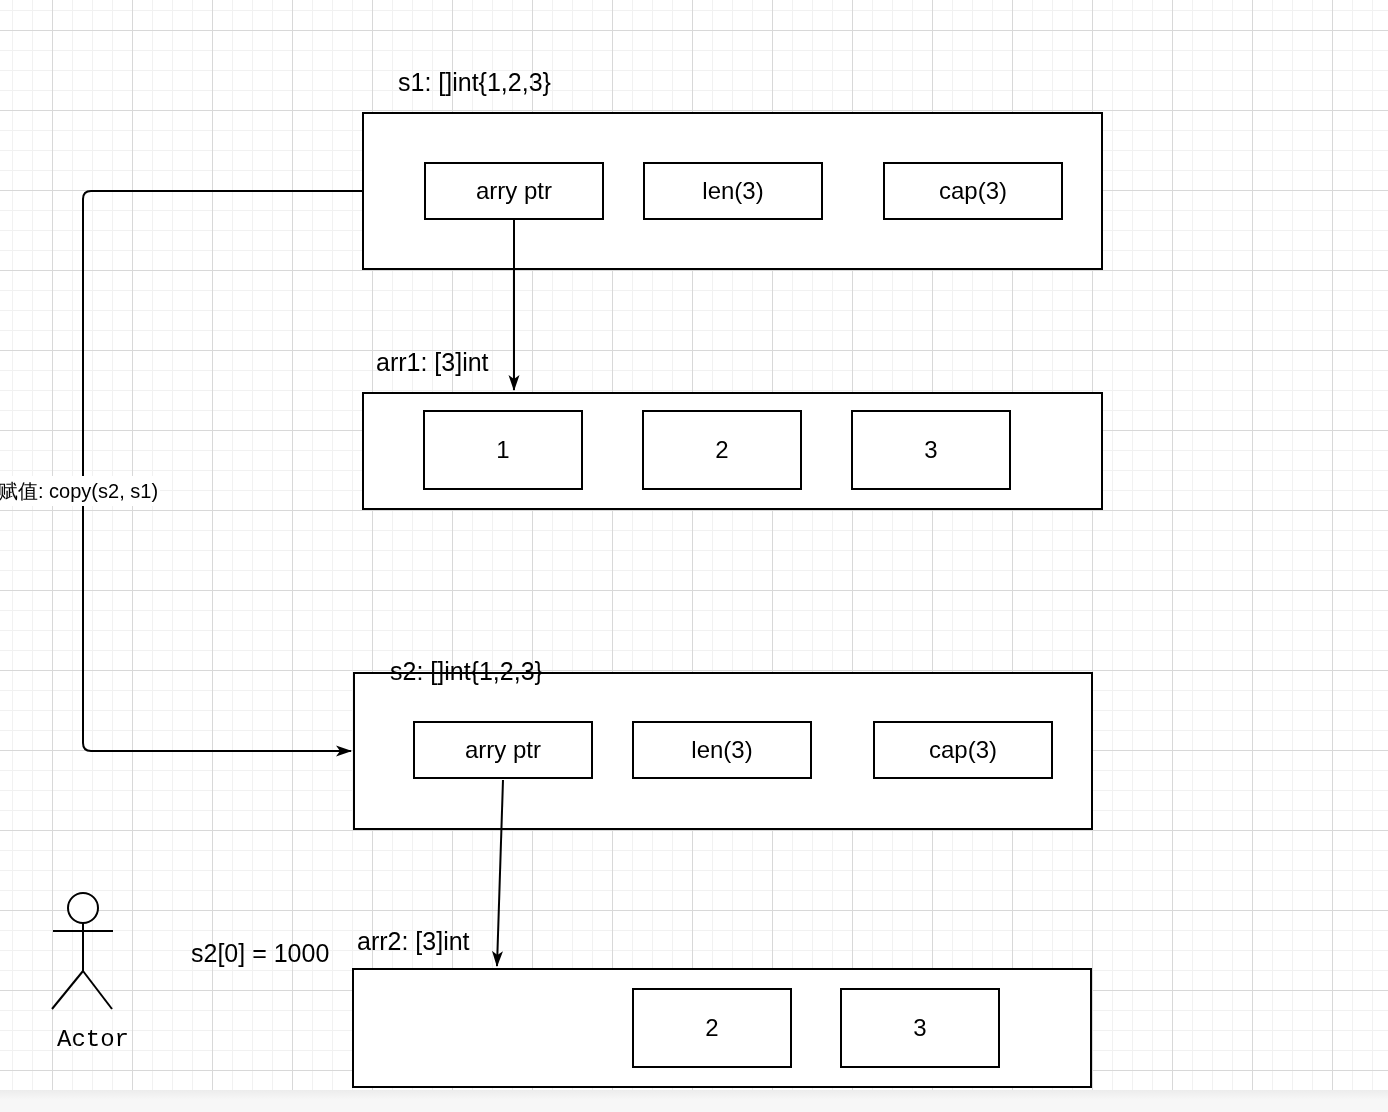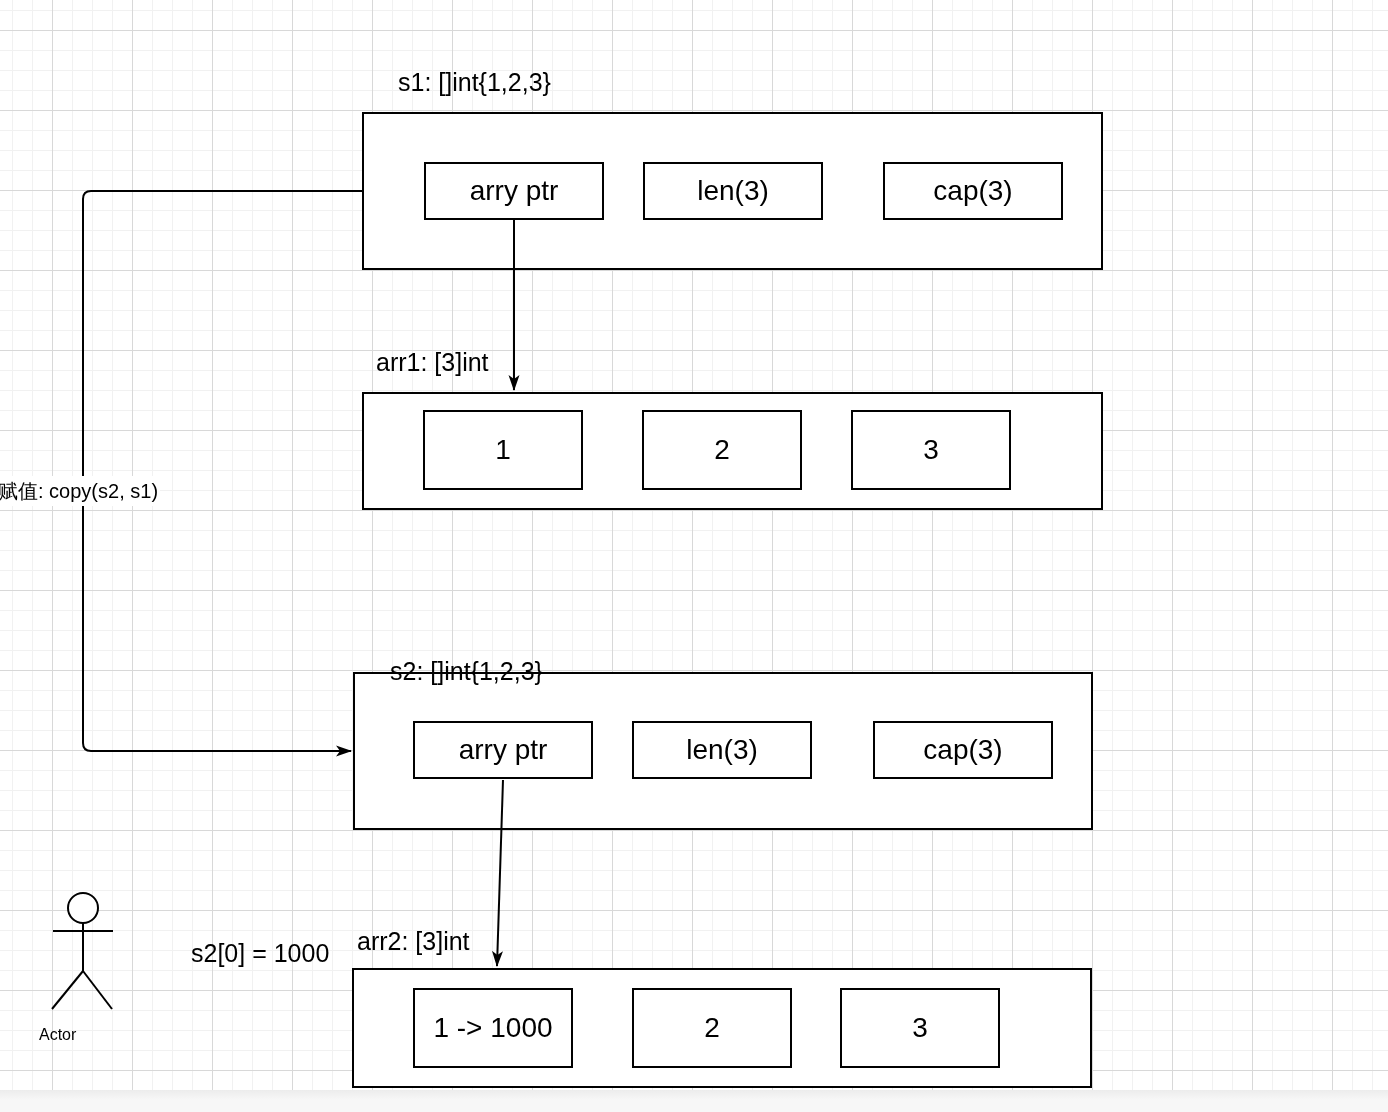--- a/index.html
+++ b/index.html
@@ -23,34 +23,34 @@
     position:absolute;left:0;top:1090px;width:1388px;height:22px;
     background:linear-gradient(to bottom,#ececec,#f7f7f7 45%);
   }
   .shape{
     position:absolute;background:#fff;border:2px solid #000;
     box-sizing:border-box;
   }
   .cell{
     position:absolute;background:#fff;border:2px solid #000;
     box-sizing:border-box;display:flex;align-items:center;justify-content:center;
-    font-size:28px;color:#000;white-space:nowrap;
+    font-size:24px;color:#000;white-space:nowrap;
   }
   .free-label{
     position:absolute;font-size:25px;color:#000;white-space:nowrap;line-height:24px;
   }
   .edge-label{
     position:absolute;font-size:20px;color:#000;white-space:nowrap;
     background:#fff;line-height:30px;padding:0 2px;z-index:6;
   }
   svg.overlay{
     position:absolute;left:0;top:0;z-index:5;pointer-events:none;
   }
   .actor-label{
-    position:absolute;font-size:16px;color:#000;text-align:left;z-index:2;
+    position:absolute;font-size:24px;color:#000;text-align:right;z-index:2;font-family:Liberation Mono, monospace;
   }
   .z1{z-index:1}.z2{z-index:2}
 </style>
 </head>
 <body>
 
 <div class="canvas">
 
   <div class="free-label z2" style="left:398px;top:70px;">s1: []int{1,2,3}</div>
   <div class="shape z1" style="left:362px;top:112px;width:741px;height:158px;"></div>
@@ -65,21 +65,20 @@
   <div class="cell z2" style="left:851px;top:410px;width:160px;height:80px;">3</div>
 
   <div class="free-label z2" style="left:390px;top:631px;margin-top:28px;">s2: []int{1,2,3}</div>
   <div class="shape z1" style="left:353px;top:672px;width:740px;height:158px;"></div>
   <div class="cell z2" style="left:413px;top:721px;width:180px;height:58px;">arry ptr</div>
   <div class="cell z2" style="left:632px;top:721px;width:180px;height:58px;">len(3)</div>
   <div class="cell z2" style="left:873px;top:721px;width:180px;height:58px;">cap(3)</div>
 
   <div class="free-label z2" style="left:357px;top:929px;">arr2: [3]int</div>
   <div class="shape z1" style="left:352px;top:968px;width:740px;height:120px;"></div>
-  <div class="cell z2" style="left:413px;top:988px;width:160px;height:80px;">1 -&gt; 1000</div>
   <div class="cell z2" style="left:632px;top:988px;width:160px;height:80px;">2</div>
   <div class="cell z2" style="left:840px;top:988px;width:160px;height:80px;">3</div>
 
   <svg class="overlay" width="1388" height="1090">
     <defs>
       <marker id="arrow" viewBox="0 0 18 14" refX="17" refY="7" markerWidth="18" markerHeight="14" markerUnits="userSpaceOnUse" orient="auto">
         <path d="M18,7 L2,1.5 L6,7 L2,12.5 Z" fill="#000"></path>
       </marker>
     </defs>
     <path d="M362,191 L91,191 Q83,191 83,199 L83,743 Q83,751 91,751 L351,751" fill="none" stroke="#000" stroke-width="2" marker-end="url(#arrow)"></path>

